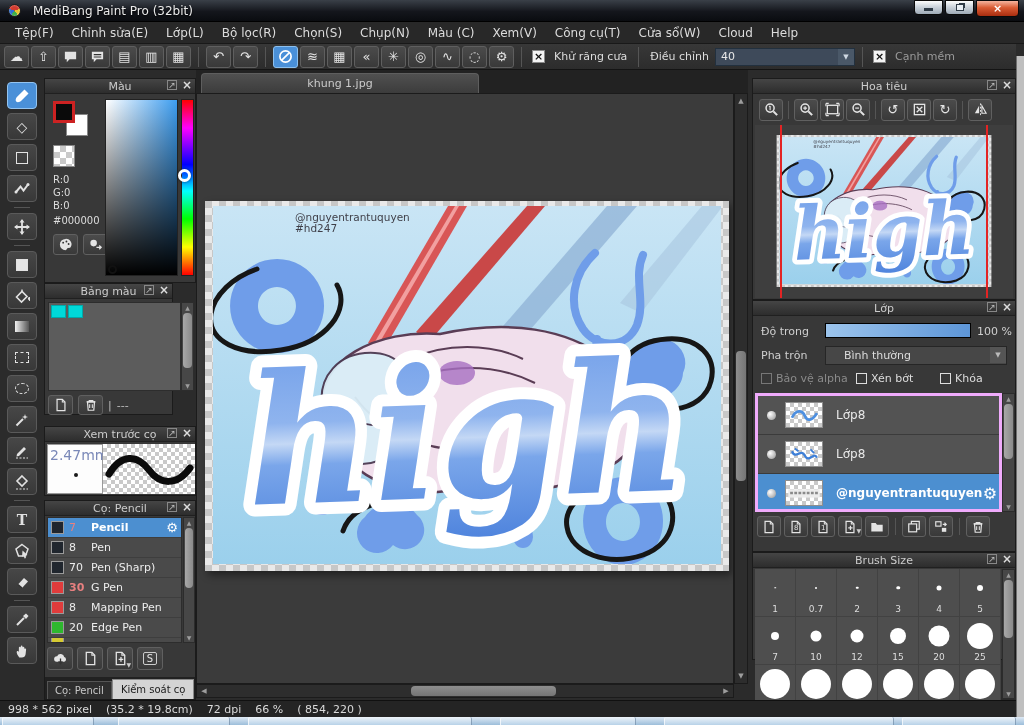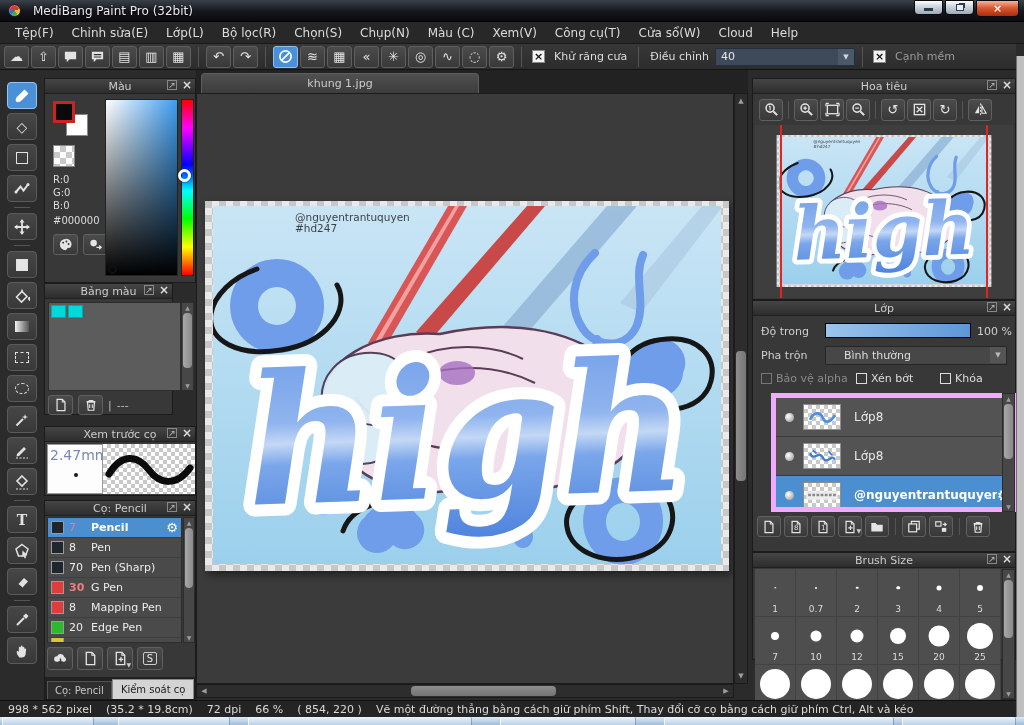--- a/index.html
+++ b/index.html
@@ -155,21 +155,21 @@
 
 .l-label{position:absolute;font-size:11px;color:#cfcfcf}
 .l-slider{position:absolute;left:72px;top:22px;width:146px;height:15px;background:#141414;border:1px solid #000}
 .l-dd{position:absolute;left:72px;top:45px;width:182px;height:19px;background:#474747;border:1px solid #262626;
  color:#dddddd;font-size:11px;display:flex;align-items:center;padding-left:18px;position:absolute}
 .l-dd .dd-arrow{background:#555;color:#bbb}
 .chk{display:inline-flex;align-items:center;gap:4px;font-size:11px;color:#ddd}
 .chk .box{width:11px;height:11px;border:1px solid #ddd;background:transparent}
 .chk.dim{color:#8a8a8a}
 .chk.dim .box{border-color:#777}
-.layer-list{position:absolute;left:18px;top:92px;width:247px;height:119px;background:#424242;overflow:hidden;border:5px solid #f0abfc}
+.layer-list{position:absolute;left:2px;top:92px;width:247px;height:119px;background:#424242;overflow:hidden;border:3px solid #f0abfc}
 .layer-row{height:39px;background:#535353;border-bottom:1px solid #3b3b3b;display:flex;align-items:center}
 .layer-row.selected{background:#4c8fd0}
 .vis-dot{width:9px;height:9px;border-radius:50%;background:radial-gradient(circle at 35% 35%,#ffffff,#909090);margin:0 9px;flex:none}
 .l-thumb{width:38px;height:26px;border:1px solid #8e8e8e;flex:none;position:relative;overflow:hidden}
 .l-thumb svg{position:absolute;left:0;top:0;width:100%;height:100%}
 .l-name{font-size:12px;color:#e8e8e8;margin-left:13px;flex:1;white-space:nowrap;overflow:hidden}
 .layer-row.selected .l-name{color:#fff;font-weight:bold}
 .l-gear{color:#fff;font-size:16px;margin-right:2px}
 .layer-btns{position:absolute;left:4px;top:215px;display:flex;gap:3px;align-items:center}
 .lbtn{width:24px;height:21px;background:linear-gradient(#4b4b4b,#393939);border:1px solid #606060;border-radius:3px;
@@ -1023,21 +1023,20 @@
       <span class="ps-arrow" style="bottom:0">▼</span>
     </div>
   </div>
 
   <div class="statusbar">
     <span>998 * 562 pixel</span>
     <span>(35.2 * 19.8cm)</span>
     <span>72 dpi</span>
     <span>66 %</span>
     <span>( 854, 220 )</span>
-    <span>Vẽ một đường thẳng bằng cách giữ phím Shift, Thay đổi cỡ cọ bằng cách giữ phím Ctrl, Alt và kéo</span>
   </div>
 
   <div class="taskbar">
     <div class="tk" style="left:2px;width:92px"></div>
     <div class="tk" style="left:118px;width:112px"></div>
     <div class="tk" style="left:248px;width:224px"></div>
     <div class="tk" style="left:500px;width:136px"></div>
     <div class="tk" style="left:664px;width:230px"></div>
     <div class="tk" style="left:902px;width:114px"></div>
   </div>

